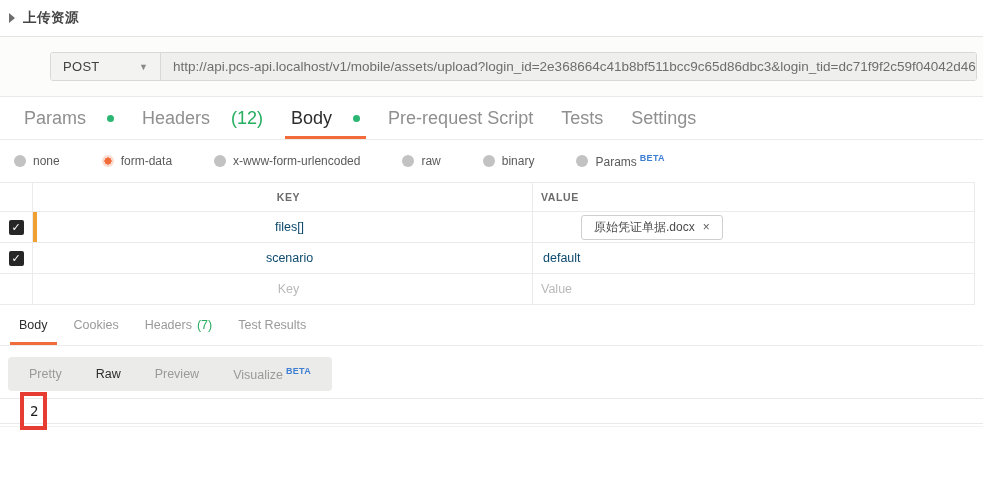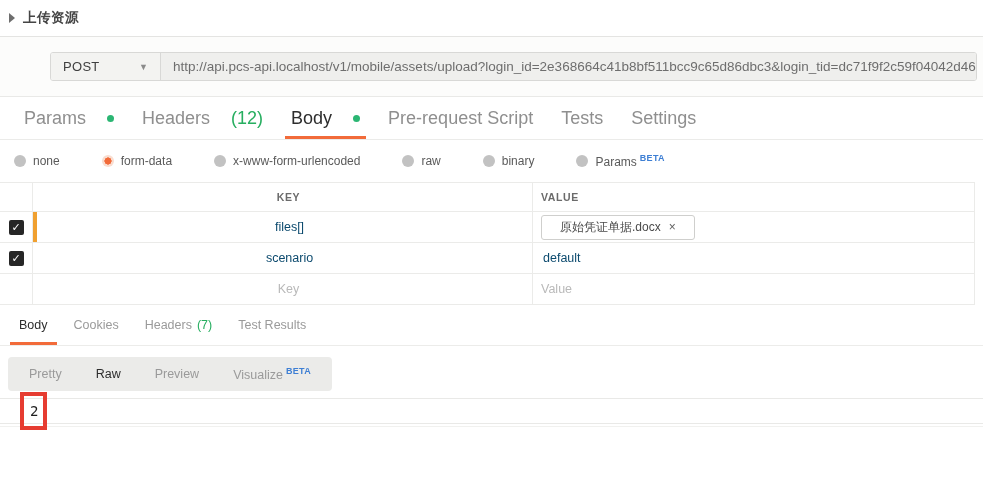--- a/index.html
+++ b/index.html
@@ -52,21 +52,21 @@
   .cell-check{width:33px; border-right:1px solid #ebebe9; display:flex; align-items:center; justify-content:center;}
   .cell-key{width:500px; border-right:1px solid #ebebe9; display:flex; align-items:center; padding-left:12px; position:relative;justify-content:center;}
   .cell-value{flex:1; border-right:1px solid #ebebe9; display:flex; align-items:center; padding-left:8px;}
   .hdr{font-size:10.5px; font-weight:700; color:#6b6b6b; letter-spacing:.6px;}
   .checkbox{width:15px;height:15px;background:#262626;border-radius:2px;color:#fff;
     font-size:11px;line-height:15px;text-align:center;cursor:pointer;}
   .accent-bar{position:absolute; left:0; top:0; bottom:0; width:4px; background:var(--amber);}
   .key-text{color:#0c4a6e; padding-left:2px;}
   .placeholder{color:#b9b9b9;}
   .chip{display:inline-flex; align-items:center; gap:8px; border:1px solid #cfcfcd; border-radius:3px;
-    background:#fff; padding:3px 18px; font-size:12px; color:#4a4a4a;}
+    background:#fff; padding:3px 12px; font-size:12px; color:#4a4a4a;margin-left:40px;}
   .chip-x{color:#5f5f5f; font-size:12px; cursor:pointer;}
 
   
   .res-tabs{height:41px; display:flex; align-items:stretch; padding-left:6px;
     border-bottom:1px solid #ececea; background:#fff;}
   .res-tab{position:relative; display:flex; align-items:center; gap:5px; padding:0 13px;
     font-size:12.5px; color:#9a9a9a; cursor:pointer;}
   .res-tab .count{color:var(--green-text);}
   .res-tab.active{color:#2d2d2d;}
   .res-tab.active::after{content:""; position:absolute; left:4px; right:4px; bottom:0; height:3px; background:var(--accent);}

